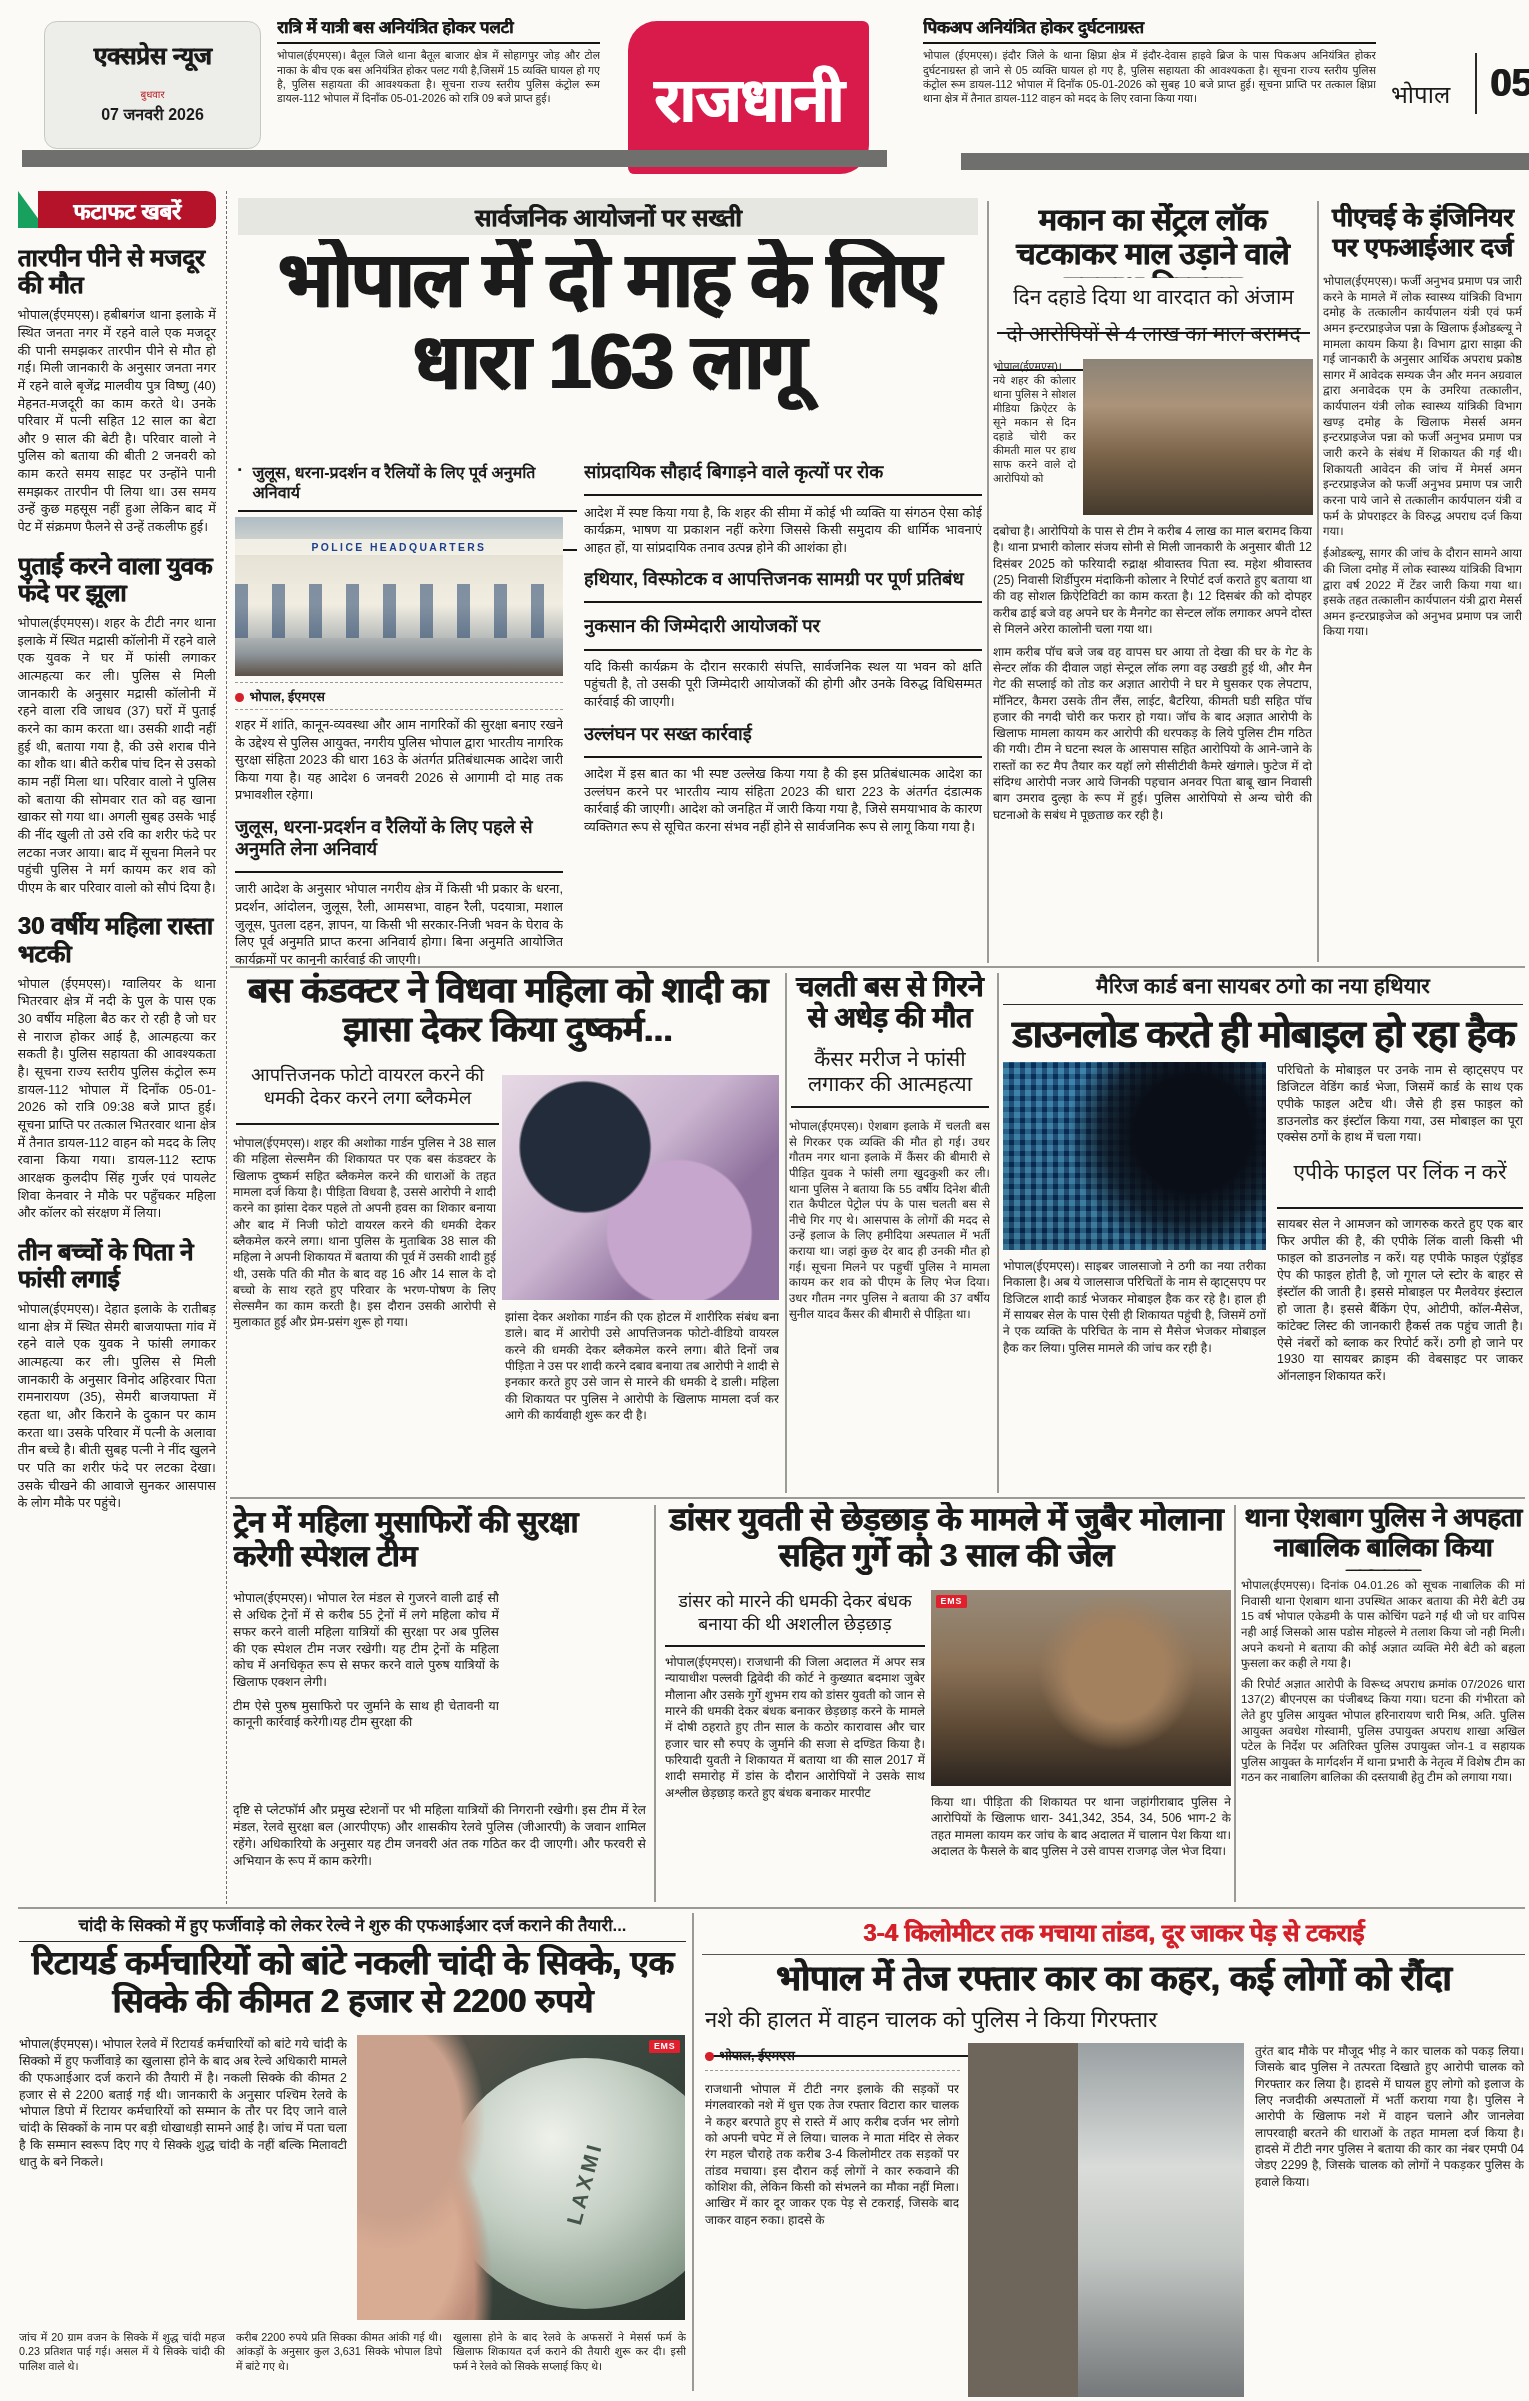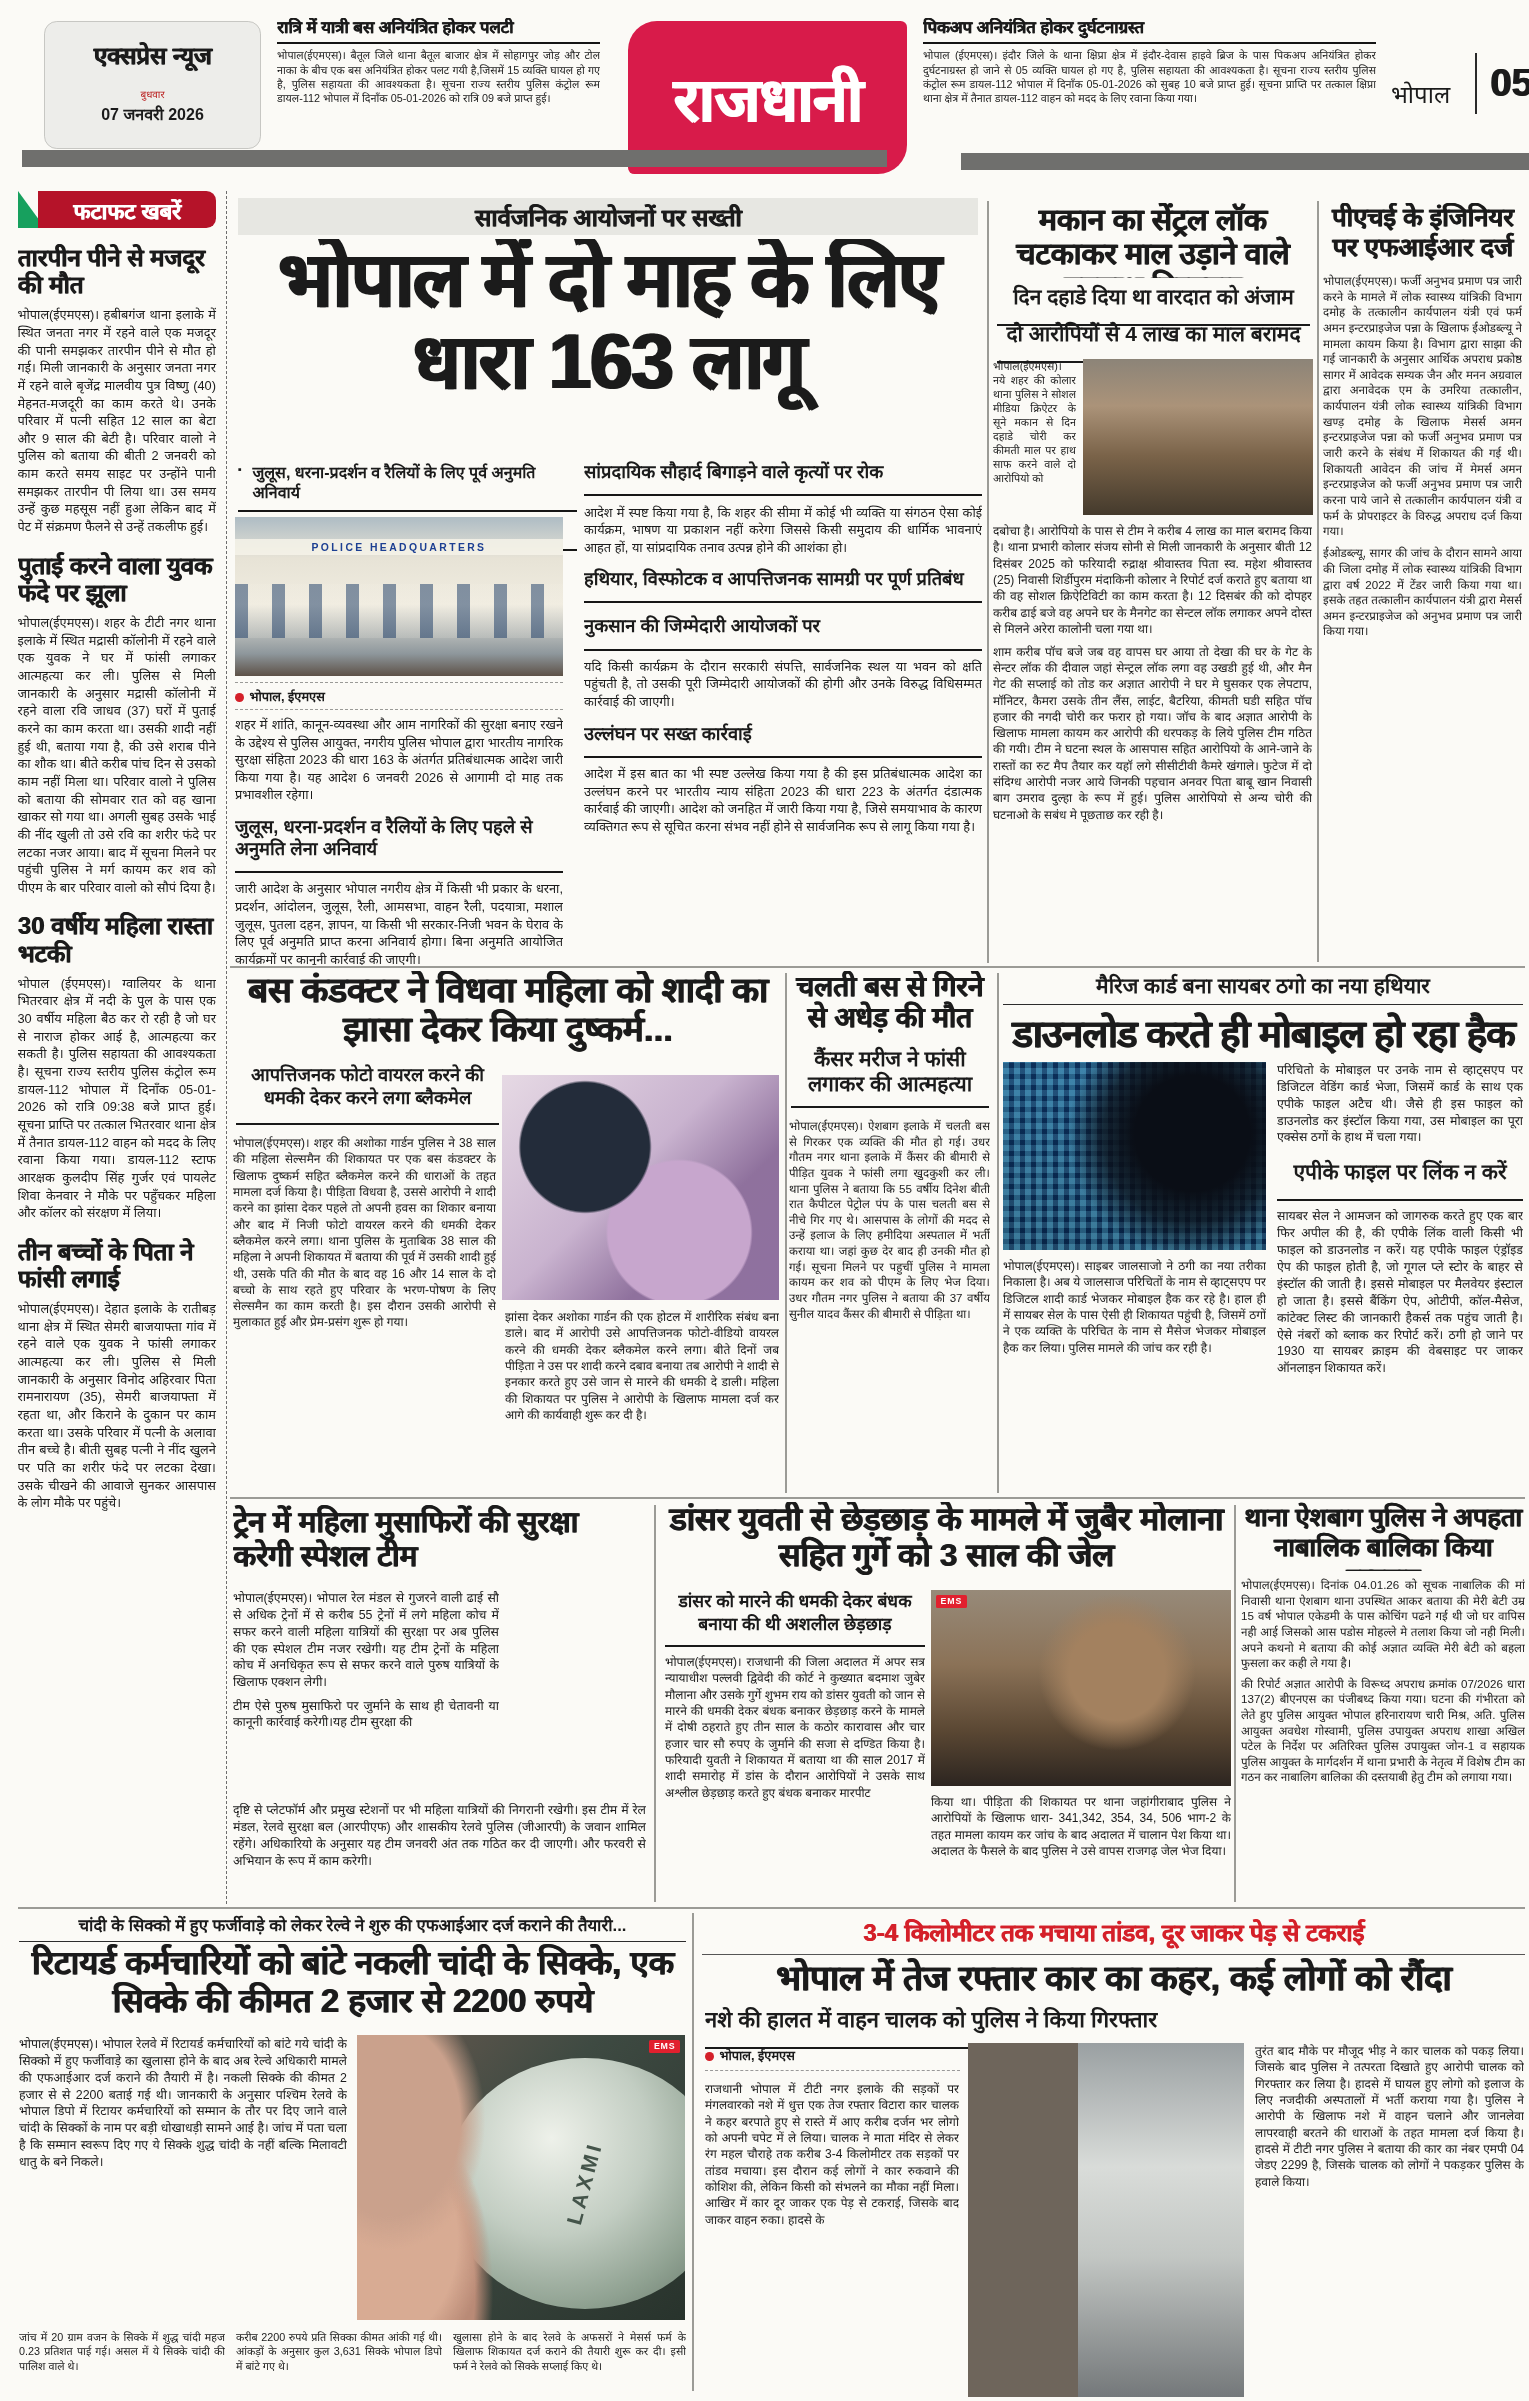--- a/index.html
+++ b/index.html
@@ -14,21 +14,21 @@
   .vr{width:1.6px}
   .hr{height:1.6px}
   .dot{display:inline-block;width:8.8px;height:8.8px;border-radius:50%;background:#d42029;margin-right:5.6px;vertical-align:middle}
   
   .brand-box{left:44px;top:21px;width:217px;height:128px;background:#ededea;border:0.8px solid #c7c7c3;border-radius:12.8px;text-align:center;padding-top:16px}
   .brand-name{font-size:24px;font-weight:bold}
   .brand-day{font-size:10px;margin-top:16px;color:#b91c1c}
   .brand-date{font-size:16px;font-weight:bold;margin-top:1.6px}
   .brief{font-size:10.8px;line-height:1.32}
   .brief h3{font-size:16.7px;line-height:1.2;border-bottom:2.4px solid #141414;padding-bottom:4px;margin-bottom:4.8px}
-  .masthead{left:628px;top:21px;width:279px;height:153px;background:#d81b4a;border-radius:29px 6.4px 29px 6.4px;
+  .masthead{left:628px;top:21px;width:241px;height:153px;background:#d81b4a;border-radius:29px 6.4px 29px 6.4px;
             display:flex;align-items:center;justify-content:center;color:#fff;font-size:61px;font-weight:bold}
   .cityname{left:1391px;top:77px;font-size:24px}
   .pageno{left:1475px;top:53px;font-size:38px;font-weight:bold;border-left:2.4px solid #2a2a2a;padding-left:12.8px;line-height:61px;height:61px}
   .graybar{background:#6f6f6d;height:16.7px}
   
   .rail{left:17.5px;top:191px;width:209px;height:1713px;border-right:1.6px dashed #6d6d6d;padding-right:9.6px;overflow:hidden}
   .fk-head{display:flex;height:37px;margin-bottom:3.2px}
   .fk-tri{width:0;height:0;border-bottom:37px solid #17a05e;border-right:27px solid transparent;margin-right:-6.4px}
   .fk-bar{flex:1;background:#b51329;border-radius:0 9.6px 9.6px 0;color:#fff;font-size:22px;font-weight:bold;
           display:flex;align-items:center;justify-content:center}
@@ -75,21 +75,21 @@
                 radial-gradient(ellipse at 40% 90%,#b98a76 0 30%,transparent 42%)}
   .ph-crash{background:
      linear-gradient(90deg,#6e655b 0 40%,transparent 40%),
      radial-gradient(circle at 20% 22%,#caa58c 0 12%,transparent 13%),
      linear-gradient(180deg,#9aa0a2 0%,#d9dcd9 35%,#c3c7c4 60%,#74787a 100%)}
   
   .t15{font-size:12px;line-height:1.36}
   .t145{font-size:11.6px;line-height:1.35}
   .t155{font-size:12.4px;line-height:1.36}
   .clip{overflow:hidden}
-  .subline{font-weight:bold;border-bottom:2.4px solid #191919;padding-bottom:14px}
+  .subline{font-weight:normal;border-bottom:2.4px solid #191919;padding-bottom:22px}
   .kline{font-weight:bold;border-bottom:1.6px solid #2c2c2c;padding-bottom:4.8px}
   .tbul{font-size:16px;font-weight:bold;line-height:1.25;border-bottom:1.6px solid #333;padding:0 0 8px 12.8px;margin-bottom:10.4px;position:relative}
   .tbul::before{content:"▪";position:absolute;left:0;top:1.6px;font-size:10.4px}
   .red{color:#d42029}
 </style>
 </head>
 <body>
 
 <div id="page">
 

